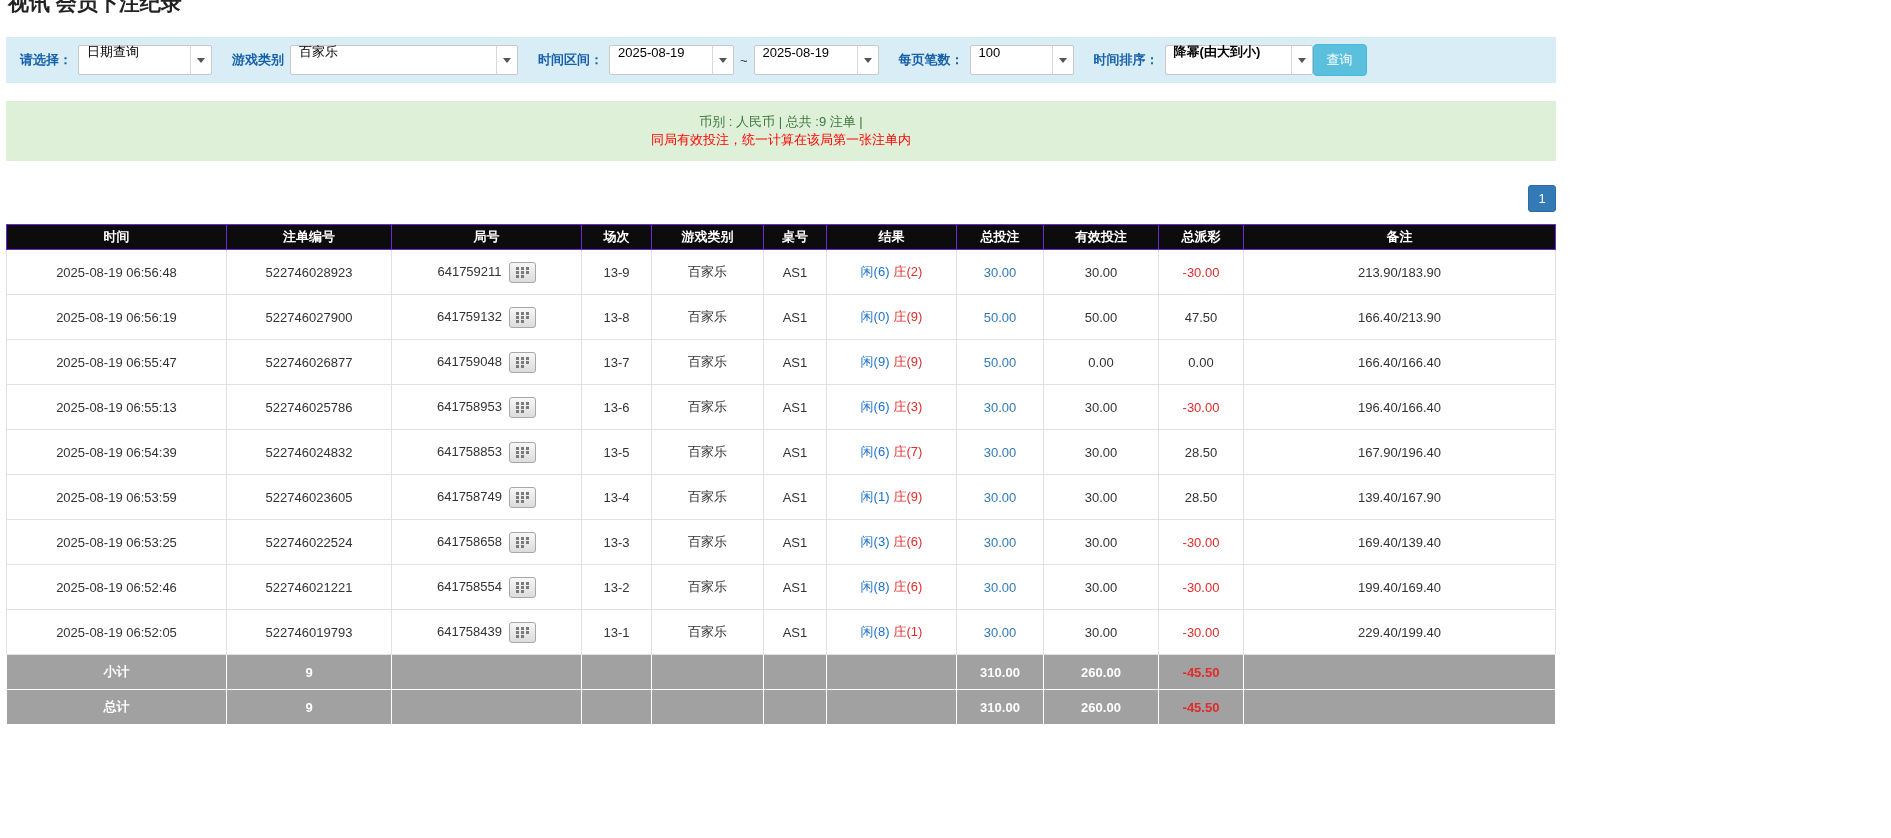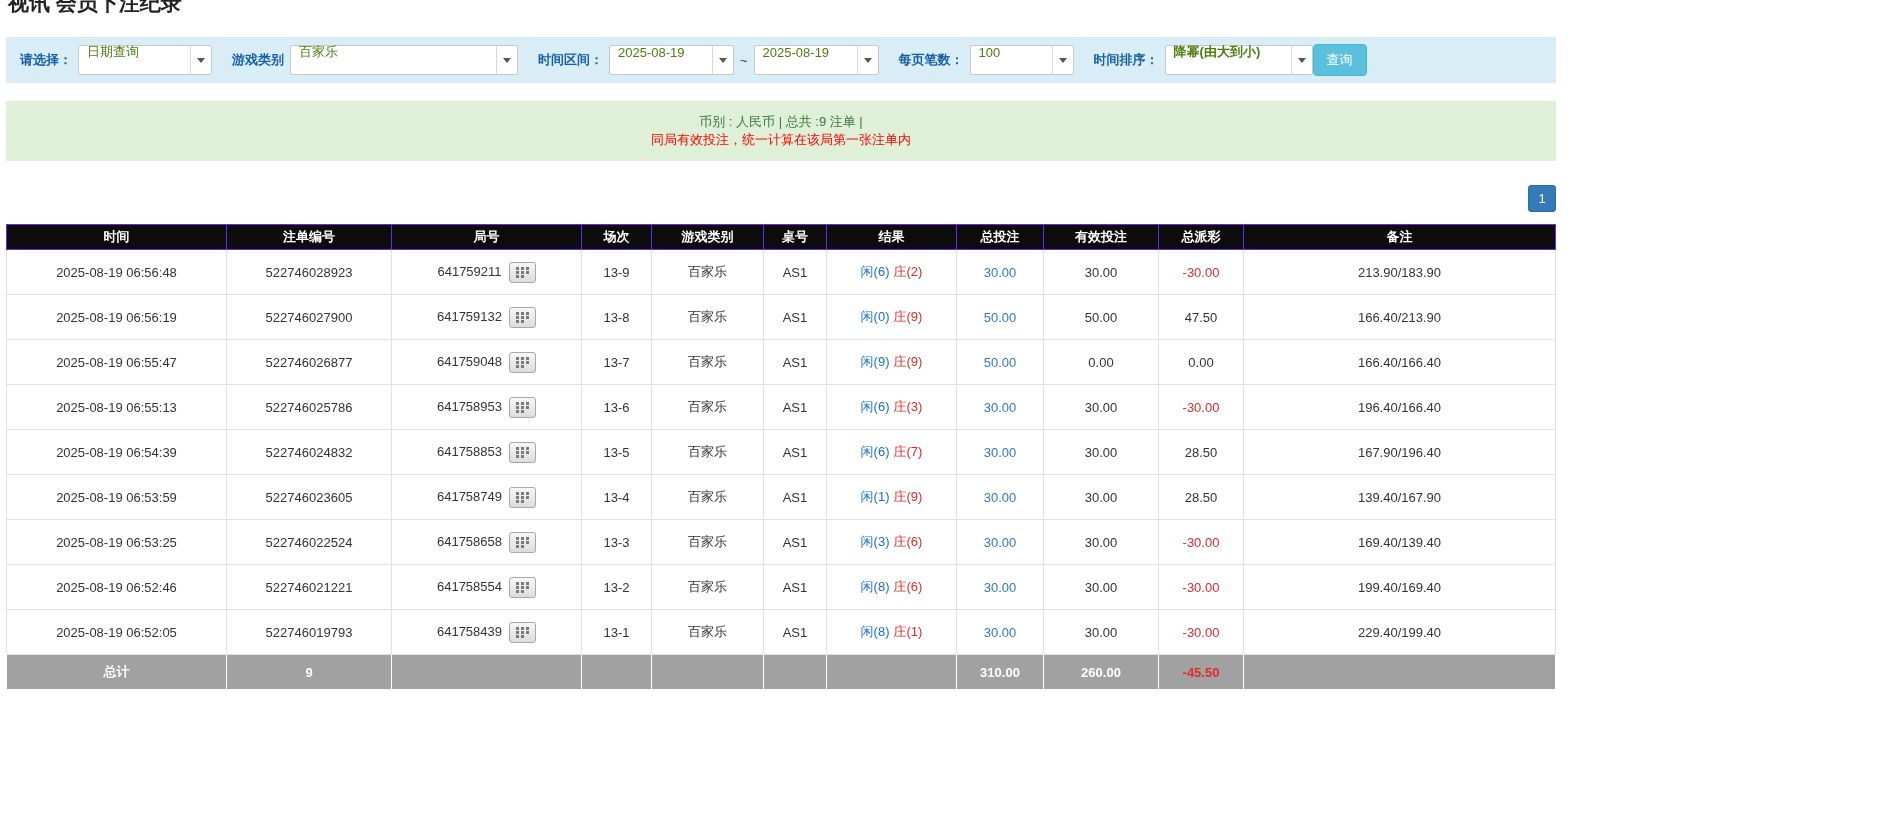--- a/index.html
+++ b/index.html
@@ -30,21 +30,21 @@
     color: var(--filter_label_blue, #1560a8);
     font-weight: bold; white-space: nowrap;
     margin: 0 6px 0 20px;
   }
   .flabel.first { margin-left: 4px; }
   .combo {
     position: relative; height: 30px;
     background: #fff; border: 1px solid #c9c9c9; border-radius: 2px;
     display: flex; align-items: center;
     padding: 0 26px 16px 8px;
-    color: #4d7c0f; cursor: pointer; white-space: nowrap;
+    color: #000000; cursor: pointer; white-space: nowrap;
   }
   .combo .caret {
     position: absolute; top: 0; right: 0;
     width: 21px; height: 100%;
     border-left: 1px solid #d8d8d8;
     display: flex; align-items: center; justify-content: center;
   }
   .combo .caret::after {
     content: ""; display: block;
     border-left: 4px solid transparent; border-right: 4px solid transparent;
@@ -488,20 +488,33 @@
       <span class="res-player">闲(8)</span><span class="res-banker">庄(1)</span>
     </td>
     <td class="bet-link">30.00</td>
     <td>30.00</td>
     <td class="neg">-30.00</td>
     <td>229.40/199.40</td>
   </tr>
 </tbody>
     <tfoot>
       <tr>
+        <td>小计</td>
+        <td>9</td>
+        <td></td>
+          <td></td>
+        <td></td>
+          <td></td>
+        <td></td>
+        <td>310.00</td>
+        <td>260.00</td>
+        <td class="neg">-45.50</td>
+        <td></td>
+      </tr>
+      <tr>
         <td>总计</td>
         <td>9</td>
         <td></td>
           <td></td>
         <td></td>
           <td></td>
         <td></td>
         <td>310.00</td>
         <td>260.00</td>
         <td class="neg">-45.50</td>

